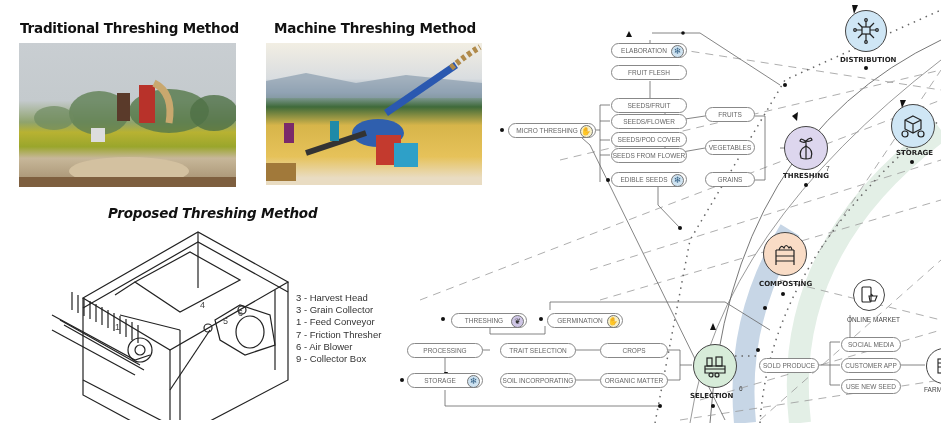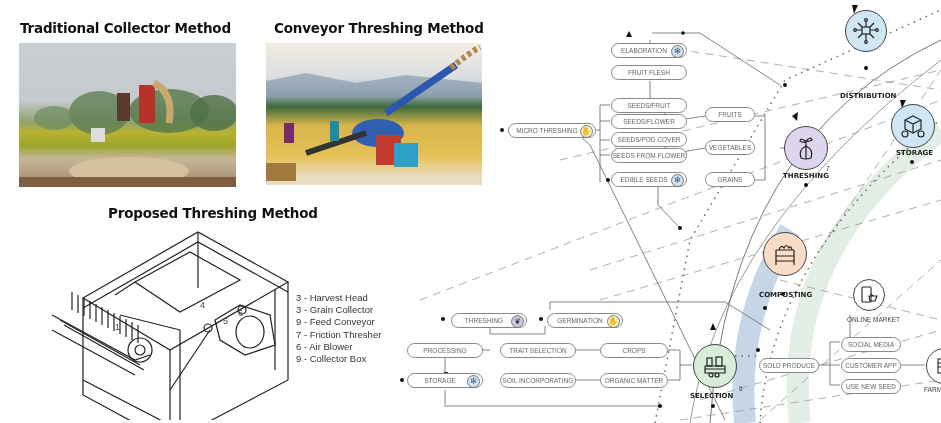--- a/index.html
+++ b/index.html
@@ -10,23 +10,23 @@
   .pill{position:absolute;border:1px solid #888;border-radius:9px;background:#fff;font-family:"Liberation Sans",sans-serif;font-size:6.5px;color:#666;text-align:center;line-height:13px;height:13px;white-space:nowrap;box-sizing:content-box;}
   .pill .ic{position:absolute;right:2px;top:1px;width:11px;height:11px;border-radius:50%;border:1px solid #777;}
   .node{position:absolute;border-radius:50%;border:1.3px solid #444;display:flex;align-items:center;justify-content:center;}
   .nlabel{position:absolute;font-family:"DejaVu Sans",sans-serif;font-weight:bold;font-size:7px;color:#222;white-space:nowrap;}
   .smlabel{position:absolute;font-family:"Liberation Sans",sans-serif;font-size:6.5px;color:#444;white-space:nowrap;}
   svg{position:absolute;left:0;top:0;}
 </style>
 </head>
 <body>
 
-<div class="h" style="left:20px;top:20px;">Traditional Collector Method</div>
-<div class="h" style="left:274px;top:20px;">Conveyor Threshing Method</div>
-<div class="h" style="left:108px;top:205px;">Proposed Threshing Method</div>
+<div class="h" style="left:20px;top:20px;">Traditional Threshing Method</div>
+<div class="h" style="left:274px;top:20px;">Machine Threshing Method</div>
+<div class="h" style="left:108px;top:205px;font-style:italic;">Proposed Threshing Method</div>
 
 <div class="photo" style="left:19px;top:43px;width:217px;height:144px;background:linear-gradient(#c9ced2 0%,#c4cacd 40%,#8fa36d 55%,#b8b232 62%,#9aa62c 72%,#c7b799 80%,#a18b6b 100%);">
   <svg width="217" height="144">
     <ellipse cx="80" cy="70" rx="30" ry="22" fill="#5f8054" opacity="0.8"></ellipse>
     <ellipse cx="150" cy="68" rx="40" ry="22" fill="#55784a" opacity="0.8"></ellipse>
     <ellipse cx="35" cy="75" rx="20" ry="12" fill="#6d8a60" opacity="0.7"></ellipse>
     <ellipse cx="195" cy="70" rx="24" ry="18" fill="#4f7046" opacity="0.8"></ellipse>
     <ellipse cx="110" cy="128" rx="60" ry="14" fill="#d3c1a0"></ellipse>
     <rect x="120" y="42" width="16" height="38" fill="#b8322a"></rect>
     <rect x="98" y="50" width="13" height="28" fill="#5a3a2a"></rect>
@@ -83,21 +83,21 @@
   </g>
   <text x="75" y="110" font-size="9" fill="#444" font-family="Liberation Sans, sans-serif">1</text>
   <text x="160" y="88" font-size="9" fill="#444" font-family="Liberation Sans, sans-serif">4</text>
   <text x="183" y="104" font-size="9" fill="#444" font-family="Liberation Sans, sans-serif">5</text>
   <text x="198" y="96" font-size="9" fill="#444" font-family="Liberation Sans, sans-serif">6</text>
 </svg>
 
 <div class="legend">
   <div>3 - Harvest Head</div>
   <div>3 - Grain Collector</div>
-  <div>9 - Feed Conveyor</div>
+  <div>1 - Feed Conveyor</div>
   <div>7 - Friction Thresher</div>
   <div>6 - Air Blower</div>
   <div>9 - Collector Box</div>
 </div>
 
 <svg width="941" height="423">
 
   <path d="M800 423 Q780 250 941 130" stroke="#e3efe6" stroke-width="22" fill="none"></path>
   <path d="M745 423 Q735 320 790 230" stroke="#c7d6e6" stroke-width="22" fill="none"></path>
 
@@ -225,21 +225,21 @@
     <g stroke="#222" stroke-width="1.2" fill="none">
       <rect x="10" y="10" width="8" height="7"></rect>
       <path d="M14 10 V4 M14 17 V24 M10 13 H4 M18 13 H24 M10 10 L6 6 M18 10 L22 6 M10 17 L6 21 M18 17 L22 21"></path>
       <circle cx="14" cy="3" r="1.3"></circle>
         <circle cx="14" cy="25" r="1.3"></circle>
         <circle cx="3" cy="13" r="1.3"></circle>
         <circle cx="25" cy="13" r="1.3"></circle>
     </g>
   </svg>
 </div>
-<div class="nlabel" style="left:840px;top:56px;margin-top:36px;">DISTRIBUTION</div>
+<div class="nlabel" style="left:840px;top:56px;">DISTRIBUTION</div>
 
 <div class="node" style="left:891px;top:104px;width:42px;height:42px;background:#cfe6f5;">
   <svg width="28" height="28" viewBox="0 0 28 28" style="position:static;">
     <g stroke="#222" stroke-width="1.2" fill="none">
       <path d="M14 4 L22 8 L22 17 L14 21 L6 17 L6 8 Z M6 8 L14 12 L22 8 M14 12 V21"></path>
       <circle cx="6" cy="22" r="3"></circle>
         <circle cx="22" cy="22" r="3"></circle>
     </g>
   </svg>
 </div>
@@ -257,21 +257,21 @@
 <div class="smlabel" style="left:826px;top:165px;">7</div>
 
 <div class="node" style="left:763px;top:232px;width:42px;height:42px;background:#f9dcc6;">
   <svg width="26" height="26" viewBox="0 0 26 26" style="position:static;">
     <g stroke="#222" stroke-width="1.2" fill="none">
       <path d="M4 9 H22 M4 9 V24 M22 9 V24 M4 15 H22 M4 20 H22"></path>
       <path d="M7 9 Q9 3 12 7 Q14 2 17 7 Q19 4 20 9"></path>
     </g>
   </svg>
 </div>
-<div class="nlabel" style="left:759px;top:291px;">COMPOSTING</div>
+<div class="nlabel" style="left:759px;top:280px;">COMPOSTING</div>
 
 <div class="node" style="left:853px;top:279px;width:30px;height:30px;background:#fff;">
   <svg width="20" height="20" viewBox="0 0 20 20" style="position:static;">
     <g stroke="#222" stroke-width="1.1" fill="none">
       <rect x="3" y="2" width="9" height="15" rx="1"></rect>
       <path d="M10 11 H18 L16 16 H11 Z M12 9 L14 11"></path>
     </g>
   </svg>
 </div>
 <div class="smlabel" style="left:847px;top:316px;">ONLINE MARKET</div>

